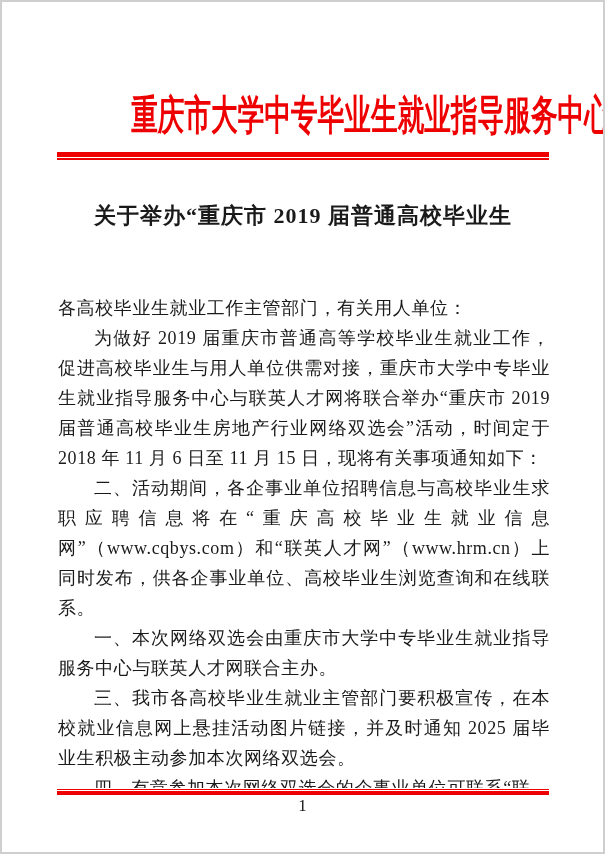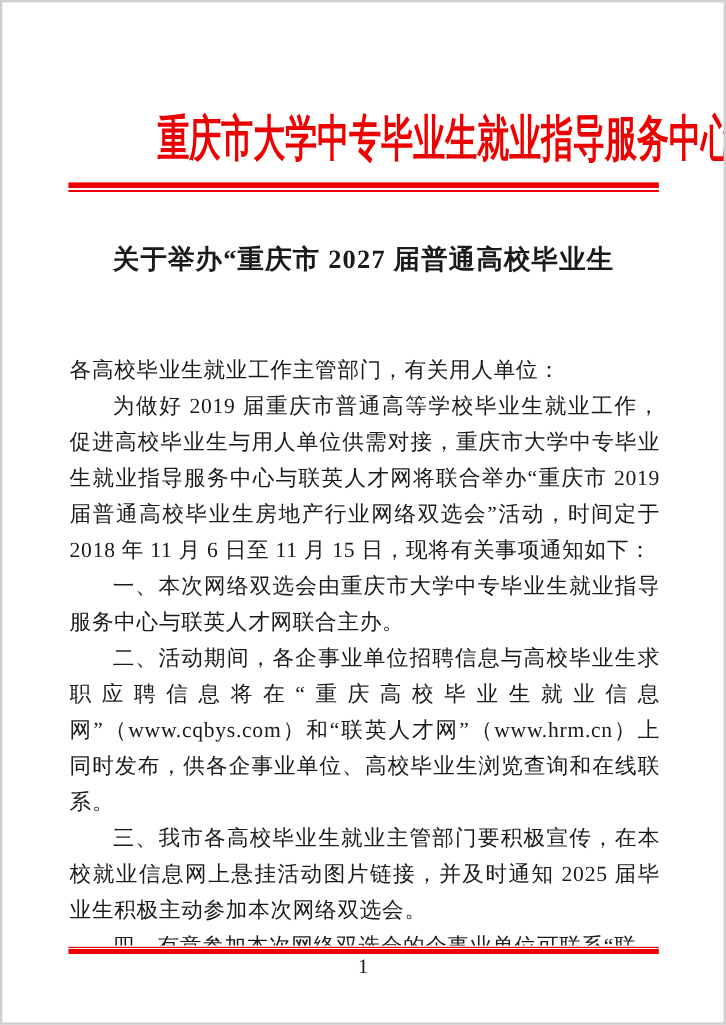--- a/index.html
+++ b/index.html
@@ -118,26 +118,26 @@
 </style>
 </head>
 <body>
 
 <div class="org-name">
   <span class="org-text">重庆市大学中专毕业生就业指导服务中心</span>
 </div>
 <div class="head-rule"></div>
 
 <div class="notice-title">
-  <div>关于举办“重庆市 2027 届普通高校毕业生</div>
+  <div>关于举办“重庆市 2019 届普通高校毕业生</div>
 </div>
 
 <div class="content">
   <p class="salutation">各高校毕业生就业工作主管部门，有关用人单位：</p>
   <p class="para">为做好 2019 届重庆市普通高等学校毕业生就业工作，促进高校毕业生与用人单位供需对接，重庆市大学中专毕业生就业指导服务中心与联英人才网将联合举办“重庆市 2019 届普通高校毕业生房地产行业网络双选会”活动，时间定于 2018 年 11 月 6 日至 11 月 15 日，现将有关事项通知如下：</p>
+  <p class="para">二、活动期间，各企事业单位招聘信息与高校毕业生求职应聘信息将在“重庆高校毕业生就业信息网”（www.cqbys.com）和“联英人才网”（www.hrm.cn）上同时发布，供各企事业单位、高校毕业生浏览查询和在线联系。</p>
   <p class="para">一、本次网络双选会由重庆市大学中专毕业生就业指导服务中心与联英人才网联合主办。</p>
-  <p class="para">二、活动期间，各企事业单位招聘信息与高校毕业生求职应聘信息将在“重庆高校毕业生就业信息网”（www.cqbys.com）和“联英人才网”（www.hrm.cn）上同时发布，供各企事业单位、高校毕业生浏览查询和在线联系。</p>
   <p class="para">三、我市各高校毕业生就业主管部门要积极宣传，在本校就业信息网上悬挂活动图片链接，并及时通知 2025 届毕业生积极主动参加本次网络双选会。</p>
   <p class="para">四、有意参加本次网络双选会的企事业单位可联系“联</p>
 </div>
 
 <div class="foot-rule"></div>
 <div class="page-number">1</div>
 
 </body></html>

